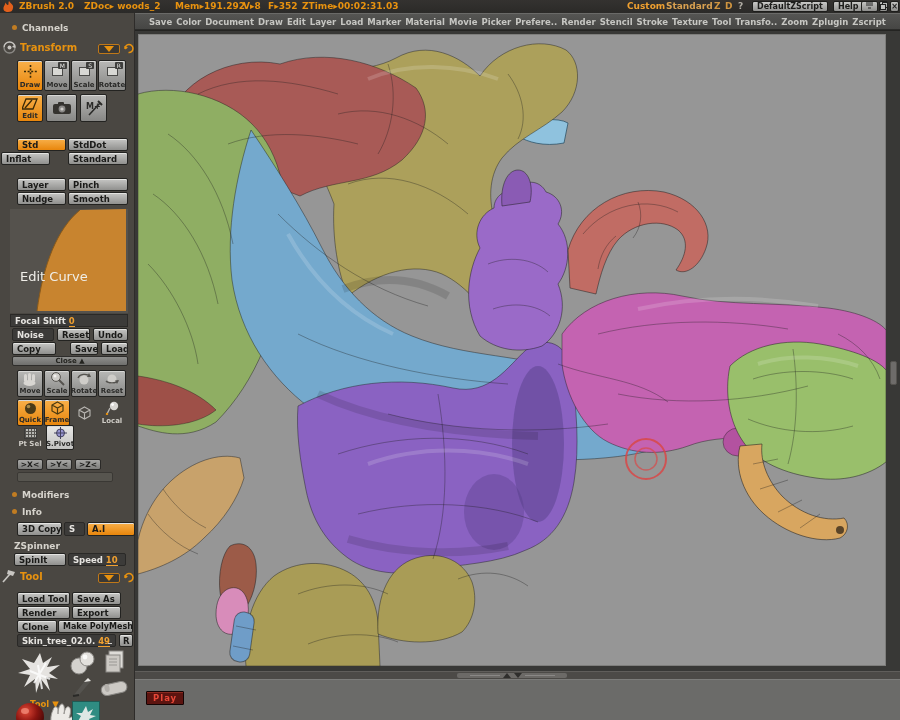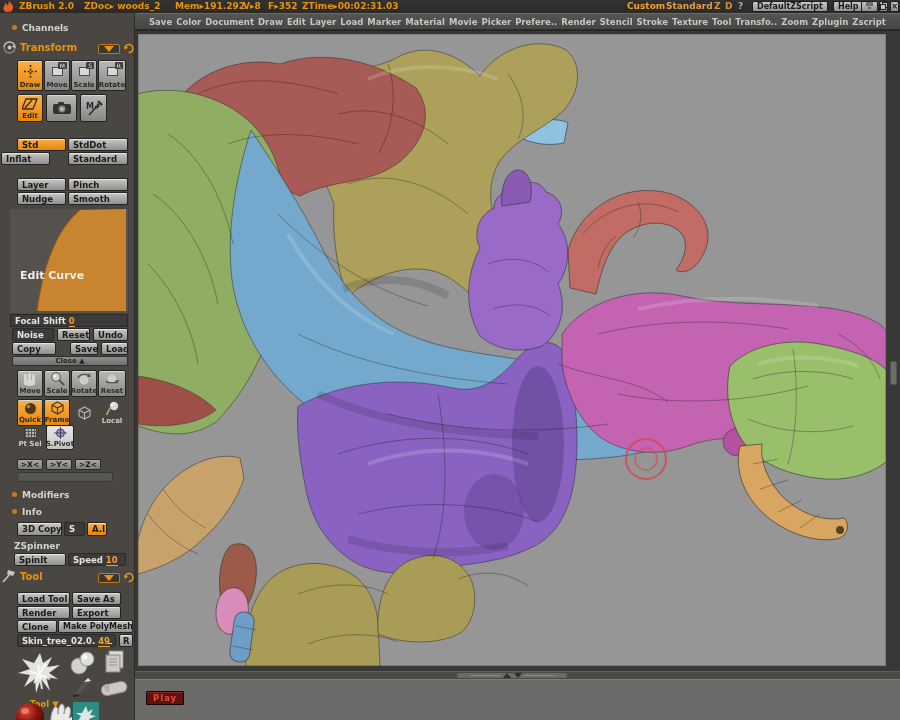--- a/index.html
+++ b/index.html
@@ -216,21 +216,21 @@
     <div class="b" style="left:17px;top:165px;width:49px;height:13px">Layer</div>
     <div class="b" style="left:68px;top:165px;width:60px;height:13px">Pinch</div>
     <div class="b" style="left:17px;top:179px;width:49px;height:13px">Nudge</div>
     <div class="b" style="left:68px;top:179px;width:60px;height:13px">Smooth</div>
 
     <div class="curvepanel">
       <svg width="116" height="102" viewBox="0 0 116 102">
         <path d="M116,0 L70,1 C47,20 33,56 27,102 L116,102 Z" fill="#c8842f"></path>
         <path d="M70,1 C47,20 33,56 27,102" fill="none" stroke="#8a5a1a" stroke-width="1"></path>
       </svg>
-      <span style="position:absolute;left:10px;top:60px;color:#f0eee8;font-size:11px;font-weight:bold">Edit Curve</span>
+      <span style="position:absolute;left:10px;top:60px;color:#f0eee8;font-size:13px;font-weight:normal">Edit Curve</span>
     </div>
 
     <div class="dk" style="left:10px;top:301px;width:118px;height:13px;border-radius:0">
       <span>Focal Shift</span>&nbsp;<span class="ov">0</span>
     </div>
     <div class="dk" style="left:12px;top:315px;width:42px;height:13px">Noise</div>
     <div class="b" style="left:57px;top:315px;width:33px;height:13px">Reset</div>
     <div class="b" style="left:93px;top:315px;width:35px;height:13px">Undo</div>
     <div class="b" style="left:12px;top:329px;width:44px;height:13px">Copy</div>
     <div class="b" style="left:70px;top:329px;width:28px;height:13px">Save</div>
@@ -334,21 +334,21 @@
     <div class="axisb" style="left:17px;top:446px">&gt;X&lt;</div>
     <div class="axisb" style="left:46px;top:446px">&gt;Y&lt;</div>
     <div class="axisb" style="left:75px;top:446px">&gt;Z&lt;</div>
     <div class="dk" style="left:17px;top:459px;width:96px;height:10px;background:#57554f;border-color:#3a3834"></div>
 
     <div class="sb hdr" style="left:12px;top:477px"><span class="dot"></span><span>Modifiers</span></div>
     <div class="sb hdr" style="left:12px;top:494px"><span class="dot"></span><span>Info</span></div>
 
     <div class="b" style="left:17px;top:509px;width:45px;height:14px">3D Copy</div>
     <div class="dk" style="left:64px;top:509px;width:21px;height:14px">S</div>
-    <div class="b ob" style="left:87px;top:509px;width:20px;height:14px">A.I</div>
+    <div class="b ob" style="left:87px;top:509px;width:48px;height:14px">A.I</div>
 
     <div class="sb hdr" style="left:14px;top:528px">ZSpinner</div>
     <div class="b" style="left:14px;top:540px;width:52px;height:13px">SpinIt</div>
     <div class="dk" style="left:68px;top:540px;width:58px;height:13px">
       <span>Speed</span>&nbsp;<span class="ov">10</span>
     </div>
 
     <svg class="sb" style="left:2px;top:556px" width="15" height="14" viewBox="0 0 15 14">
       <path d="M1,13 L8,5" stroke="#c8c6c2" stroke-width="1.6"></path>
       <path d="M6,1 L13,3 L11,7 L5,5 Z" fill="#c8c6c2"></path>

